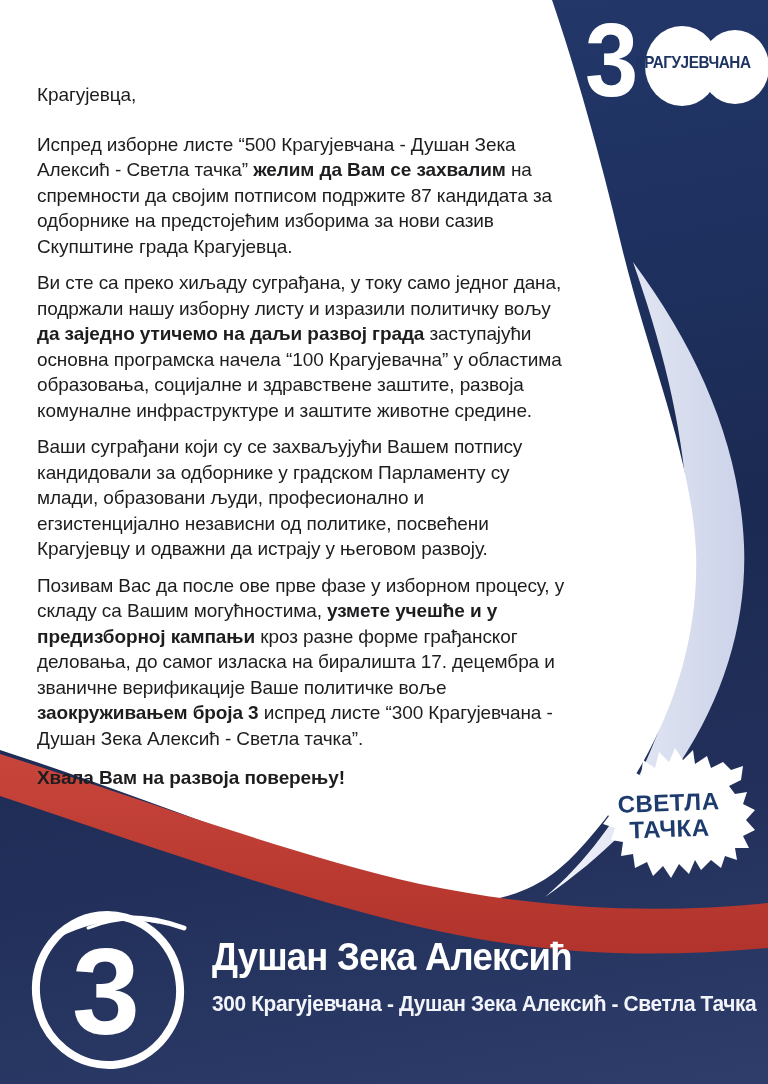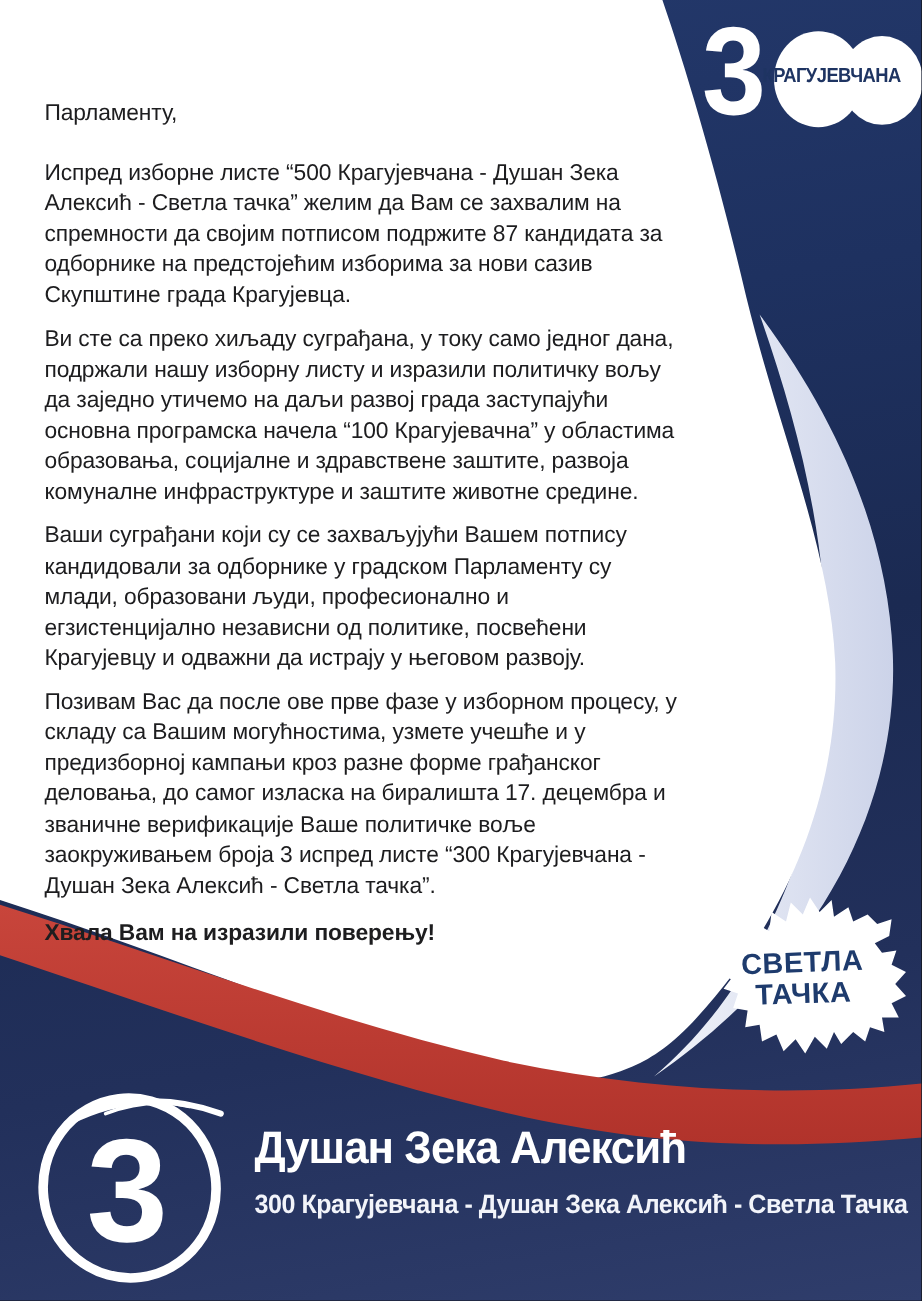--- a/index.html
+++ b/index.html
@@ -12,21 +12,21 @@
   }
   .bg-art{position:absolute;inset:0;width:768px;height:1084px;display:block;}
 
   
   .letter{
     position:absolute;left:37px;top:82px;width:528px;
     color:#1d1d1f;font-size:19px;line-height:25.5px;
     letter-spacing:-0.1px;
   }
   .letter p{margin:0 0 11px 0;}
-  .letter b{font-weight:normal;}
+  .letter b{font-weight:bold;}
   .salutation{margin-bottom:24px !important;}
   .closing{font-weight:bold;margin-top:14px !important;margin-bottom:24px !important;}
   .dateline{margin:0;}
 
   
   .logo300{position:absolute;left:585px;top:22px;width:172px;height:94px;}
   .logo300 .digit{
     position:absolute;left:0;top:-12px;
     font-size:104px;font-weight:bold;color:#ffffff;line-height:100px;
     transform:scaleX(.92);transform-origin:left;
@@ -109,28 +109,28 @@
   </svg>
 
   <div class="logo300">
     <span class="digit">3</span>
     <span class="zero z1"></span>
     <span class="zero z2"></span>
     <span class="band">КРАГУЈЕВЧАНА</span>
   </div>
 
   <div class="letter">
-    <p class="salutation">Парламенту,</p>
+    <p class="salutation">Крагујевца,</p>
     <div id="paragraphs">
         <p><span>Испред изборне листе “500 Крагујевчана - Душан Зека Алексић - Светла тачка” </span><b>желим да Вам се захвалим</b><span> на спремности да својим потписом подржите 87 кандидата за одборнике на предстојећим изборима за нови сазив Скупштине града Крагујевца.</span></p>
         <p><span>Ви сте са преко хиљаду суграђана,  у току само једног  дана, подржали нашу изборну листу и изразили политичку вољу </span><b>да заједно утичемо на даљи развој града</b><span> заступајући основна програмска начела “100 Крагујевачна” у областима образовања, социјалне и здравствене заштите, развоја комуналне инфраструктуре и заштите животне средине.</span></p>
         <p><span>Ваши суграђани који су се захваљујући Вашем потпису кандидовали за одборнике у градском Парламенту су млади, образовани људи, професионално и егзистенцијално независни од политике, посвећени Крагујевцу и одважни да истрају у његовом развоју.</span></p>
         <p><span>Позивам Вас да после ове прве фазе у изборном процесу, у складу са Вашим могућностима, </span><b>узмете учешће и у предизборној кампањи</b><span> кроз разне форме грађанског деловања, до самог изласка на биралишта 17. децембра и званичне верификације Ваше политичке воље </span><b>заокруживањем броја 3</b><span> испред листе “300 Крагујевчана - Душан Зека Алексић - Светла тачка”.</span></p>
       </div>
-    <p class="closing">Хвала Вам на изразили поверењу!</p>
+    <p class="closing">Хвала Вам на развоја поверењу!</p>
   </div>
 
   <div class="map-badge">
     <svg viewBox="0 0 180 155">
       <path fill="#ffffff" d="M 14,70 L 22,60 L 18,50 L 30,52 L 34,40 L 44,46 L 48,32 L 58,38 L 60,22
         L 72,30 L 76,14 L 86,24 L 92,10 L 100,22 L 110,12 L 112,26 L 124,18 L 128,30
         L 140,24 L 148,32 L 160,28 L 158,42 L 146,48 L 152,56 L 164,54 L 160,66
         L 172,72 L 163,82 L 172,92 L 160,98 L 166,110 L 152,110 L 154,122 L 142,118
         L 138,130 L 128,122 L 118,132 L 112,122 L 106,136 L 96,126 L 88,140 L 80,128
         L 70,138 L 64,124 L 52,130 L 50,116 L 38,118 L 40,104 L 28,102 L 32,90

